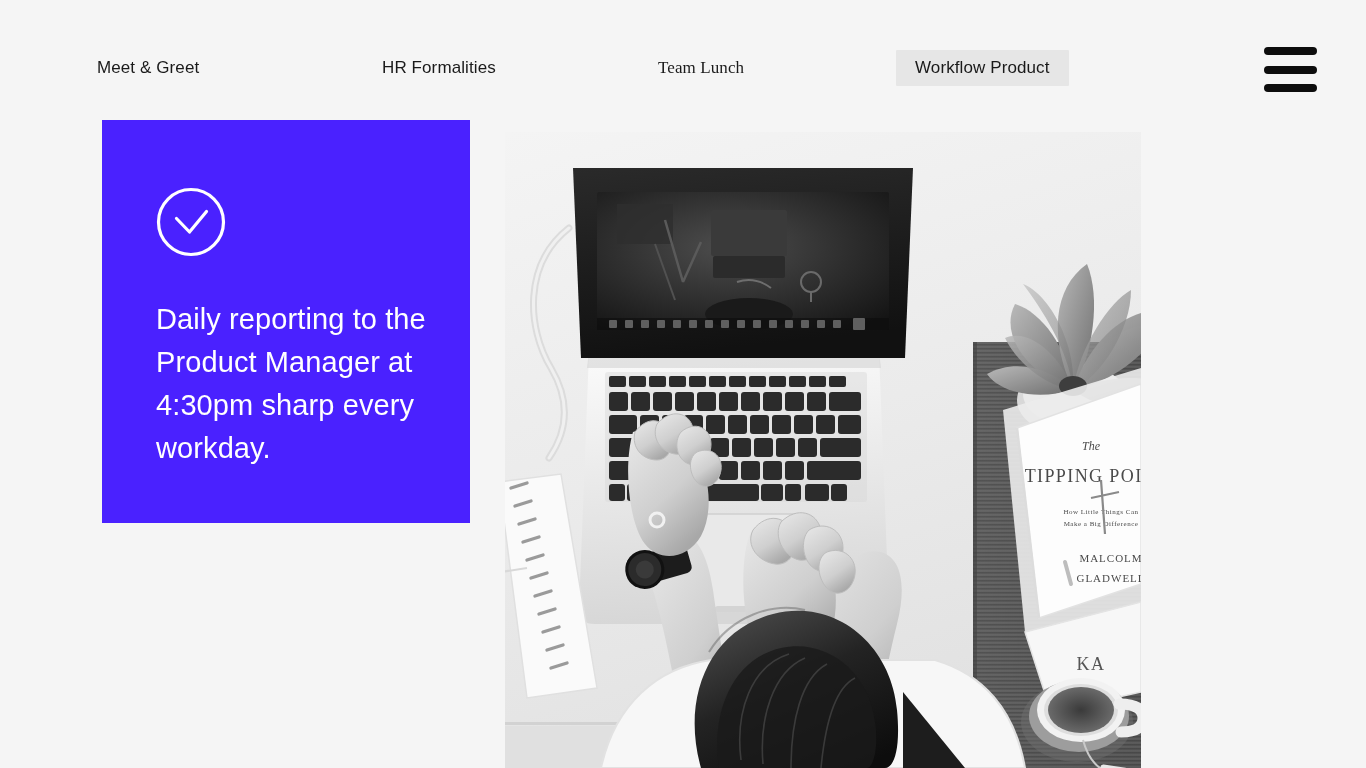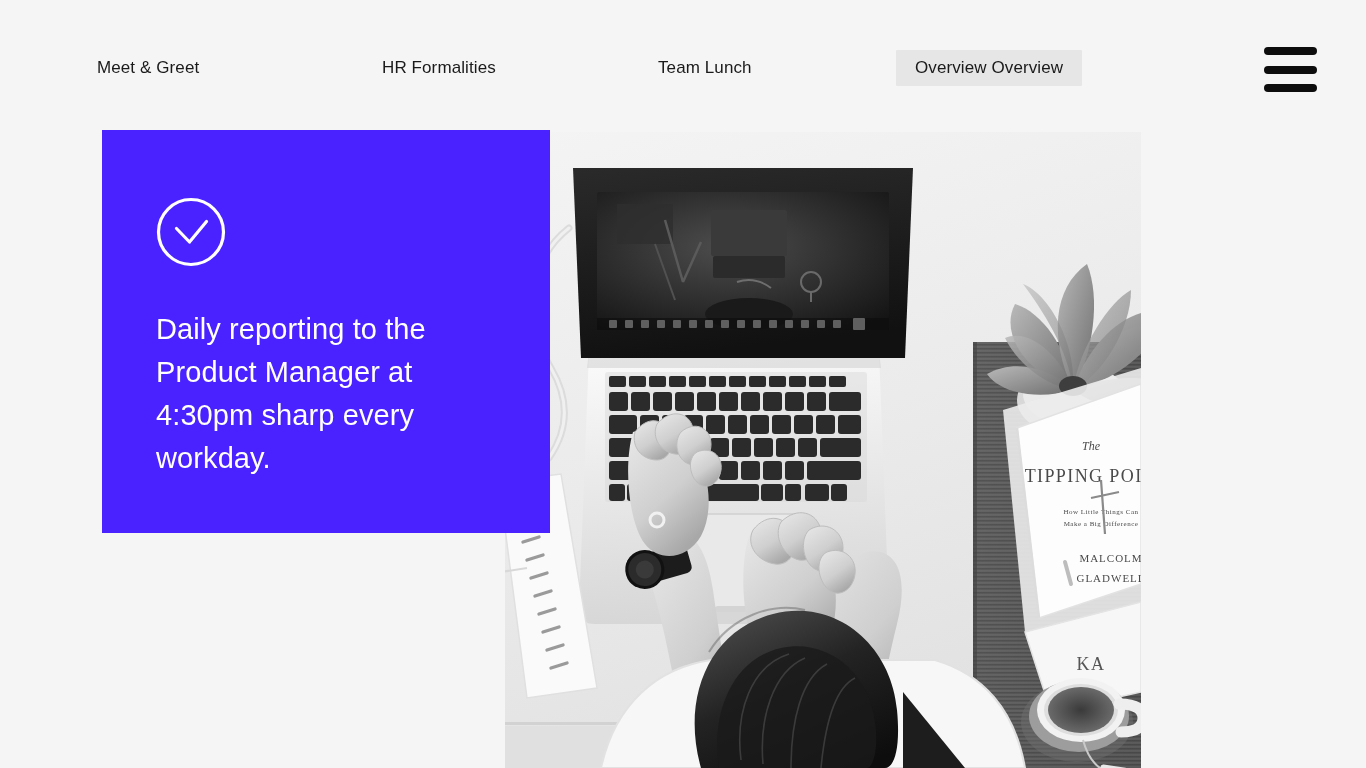--- a/index.html
+++ b/index.html
@@ -22,21 +22,21 @@
     font-size:17px;
     line-height:20px;
     color:#1a1a1a;
     letter-spacing:0.1px;
     white-space:nowrap;
     cursor:pointer;
     top:58px;
   }
   .nav-item.n0 { left:97px; }
   .nav-item.n1 { left:382px; }
-  .nav-item.n2 { left:658px; }
+  .nav-item.n2 { left:658px;font-family:Liberation Serif, serif; }
   .nav-item.n3 {
     left:896px; top:50px;
     padding:8px 19px;
     background:#e6e6e6;
     border-radius:1px;
   }
 
   
   .hamburger {
     position:absolute; left:1264px; top:47px;
@@ -45,22 +45,22 @@
     cursor:pointer;
   }
   .hamburger .bar {
     width:53px; height:8px;
     background:#0d0d0d;
     border-radius:4px;
   }
 
   
   .callout {
-    position:absolute; left:102px; top:130px;
-    width:448px; height:403px;
+    position:absolute; left:102px; top:120px;
+    width:368px; height:403px;
     background:#4a21ff;
     z-index:3;
     padding:67px 0 0 54px;
   }
   .callout-icon { width:70px; height:70px; display:block; }
   .callout-text {
     margin-top:41px;
     font-size:29px;
     line-height:43px;
     color:#ffffff;
@@ -85,21 +85,21 @@
 <div class="page">
 
   <div class="topnav">
 
     <div class="nav-item n0">Meet &amp; Greet</div>
 
     <div class="nav-item n1">HR Formalities</div>
 
     <div class="nav-item n2">Team Lunch</div>
 
-    <div class="nav-item n3">Overview Overview</div>
+    <div class="nav-item n3">Workflow Product</div>
 
     <div class="hamburger">
       <div class="bar"></div>
       <div class="bar"></div>
       <div class="bar"></div>
     </div>
   </div>
 
   <div class="photo">
     <svg viewBox="0 0 636 636" xmlns="http://www.w3.org/2000/svg" aria-hidden="true">

